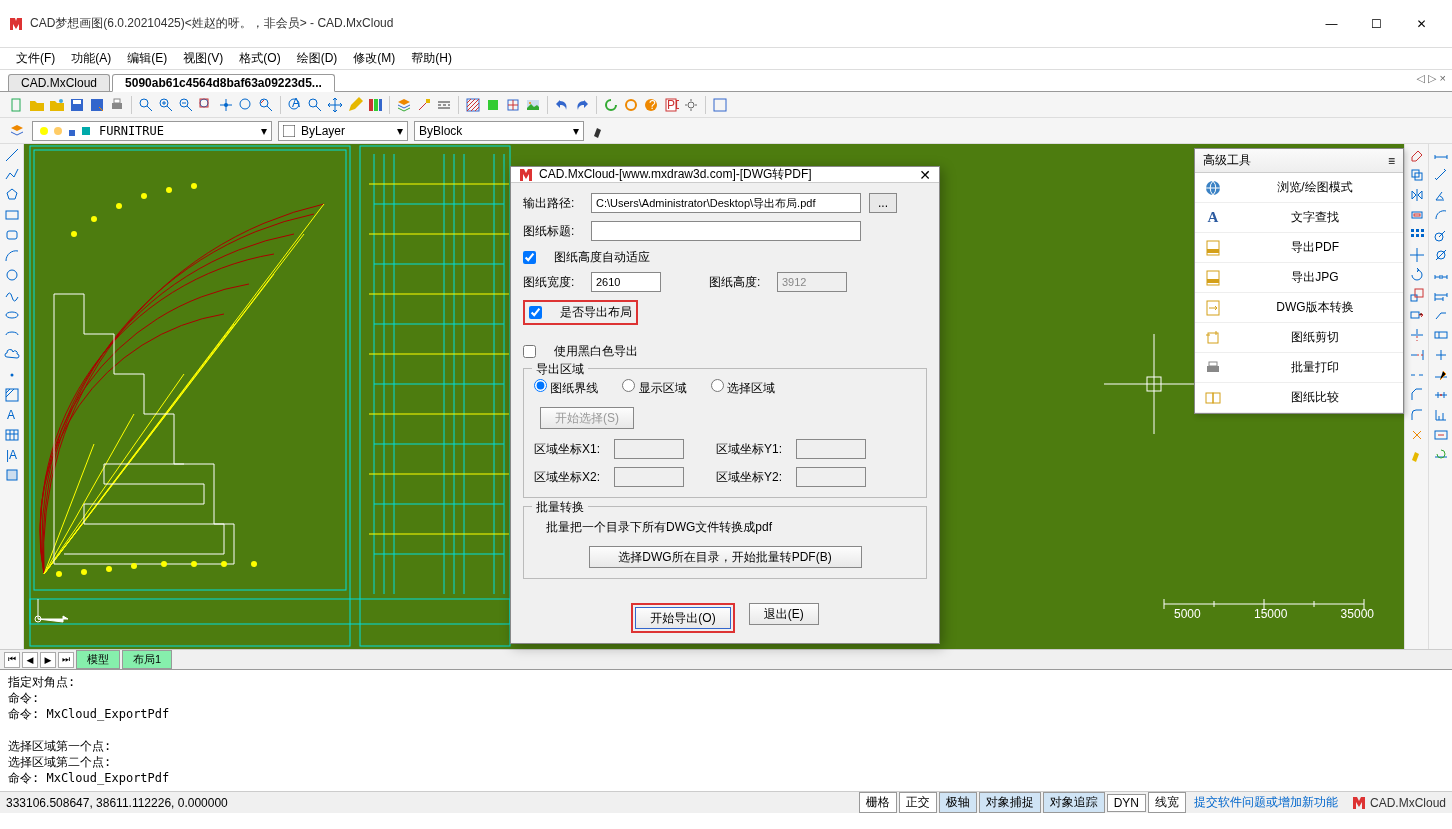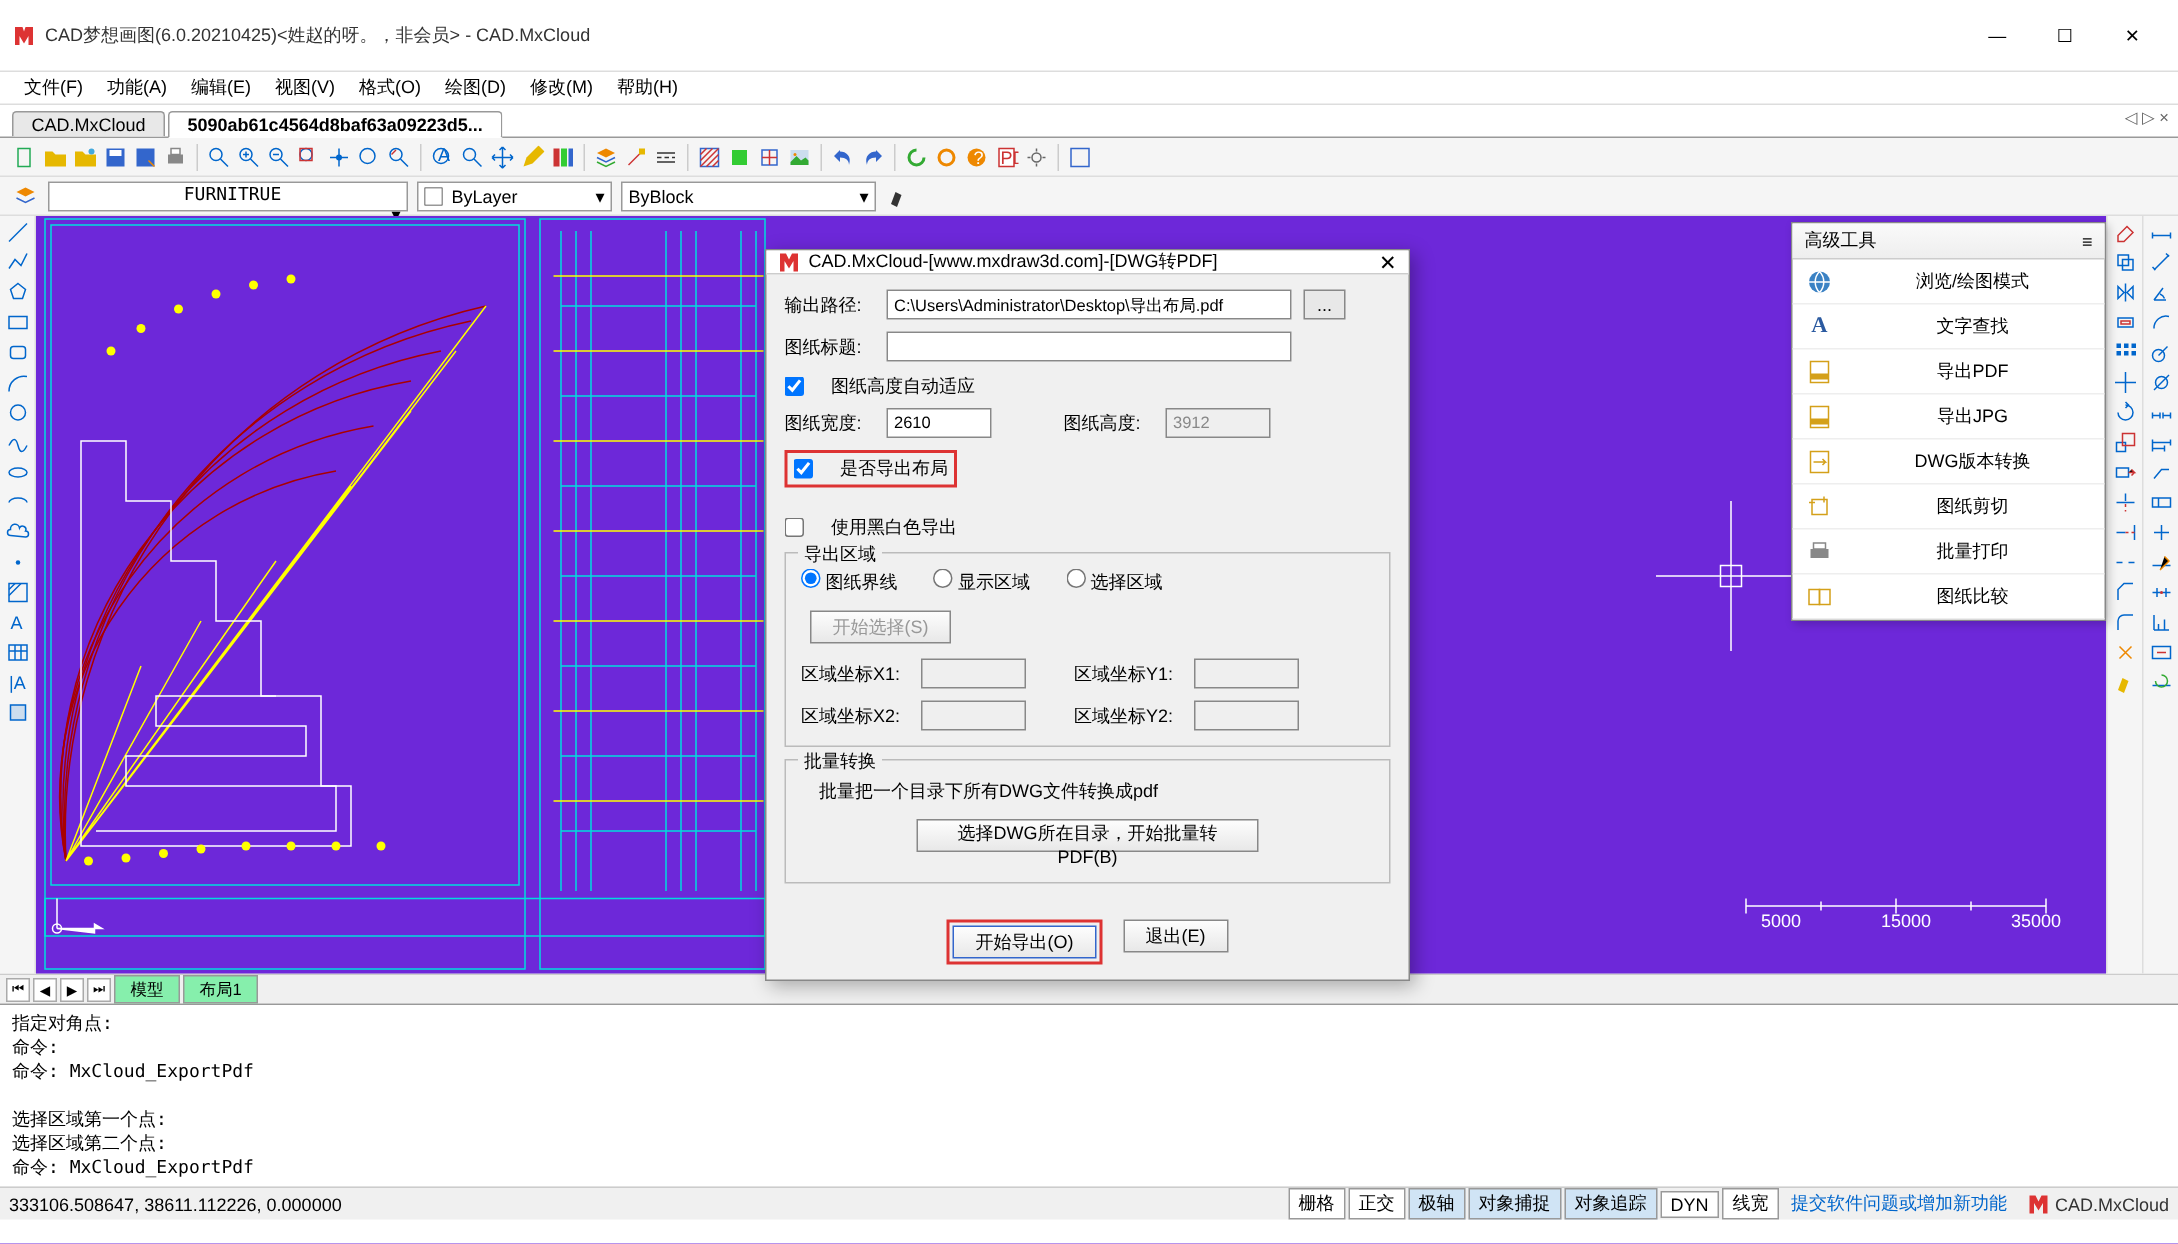--- a/index.html
+++ b/index.html
@@ -28,21 +28,21 @@
 .tsep { width: 1px; height: 18px; background: #ccc; margin: 0 3px; }
 
 .layer-row { height: 26px; background: #f5f5f5; display: flex; align-items: center; padding: 0 8px; border-bottom: 1px solid #ddd; gap: 6px; }
 .layer-row select, .layer-row .combo { height: 20px; border: 1px solid #999; background: #fff; padding: 0 4px; font-size: 11px; }
 .combo { display: flex; align-items: center; }
 
 
 .main { display: flex; height: 505px; background: #f0f0f0; }
 .vtoolbar { width: 24px; background: #f5f5f5; border-right: 1px solid #ddd; display: flex; flex-direction: column; align-items: center; padding-top: 2px; gap: 2px; }
 .vtoolbar.right { border-right: none; border-left: 1px solid #ddd; }
-.canvas { flex: 1; background: #6d28d9; position: relative; overflow: hidden; }
+.canvas { flex: 1; background: #4d7c0f; position: relative; overflow: hidden; }
 
 
 .cadlines { position: absolute; inset: 0; }
 .scalebar { position: absolute; right: 30px; bottom: 28px; color: #fff; font-size: 10px; }
 .scalebar .ticks { display: flex; justify-content: space-between; width: 200px; }
 
 
 .adv-panel { position: absolute; right: 48px; top: 148px; width: 210px; background: #fff; border: 1px solid #888; box-shadow: 2px 2px 6px rgba(0,0,0,0.2); }
 .adv-panel .hdr { height: 24px; background: linear-gradient(#fafafa,#eee); border-bottom: 1px solid #ccc; display: flex; align-items: center; padding: 0 8px; justify-content: space-between; }
 .adv-panel .row { height: 30px; display: flex; align-items: center; padding: 0 8px; border-bottom: 1px solid #eee; cursor: pointer; }
@@ -315,21 +315,21 @@
     </div>
 </div>
 
 <div class="layer-row">
   <div class="tbtn">
       <svg class="ico-svg" viewBox="0 0 16 16">
         <path d="M2 5l6-3 6 3-6 3z" fill="#e80"></path>
         <path d="M2 9l6 3 6-3" fill="none" stroke="#36c"></path>
       </svg>
     </div>
-  <div class="combo" style="width:240px;flex-direction:column;">
+  <div class="combo" style="width:240px;">
     <svg width="14" height="14">
         <circle cx="7" cy="7" r="4" fill="#ff0"></circle>
       </svg>
     <svg width="14" height="14">
         <circle cx="7" cy="7" r="4" fill="#fc6"></circle>
       </svg>
     <svg width="14" height="14">
         <rect x="4" y="6" width="6" height="6" fill="#36c"></rect>
       </svg>
     <svg width="14" height="14">
@@ -833,21 +833,21 @@
         <input type="text" style="width: 70px;" disabled="">
         <label style="width:72px;margin-left:24px;">区域坐标Y2:</label>
         <input type="text" style="width: 70px;" disabled="">
       </div>
     </div>
 
     <div class="group">
       <div class="group-title">批量转换</div>
       <div style="margin:2px 0 10px 12px;">批量把一个目录下所有DWG文件转换成pdf</div>
       <div style="text-align:center;">
-        <button style="width:228px;">选择DWG所在目录，开始批量转PDF(B)</button>
+        <button style="width:273px;">选择DWG所在目录，开始批量转PDF(B)</button>
       </div>
     </div>
   </div>
   <div class="btnrow">
     <span class="hlbtn">
       <button style="border-color:#36c;">开始导出(O)</button>
     </span>
     <button>退出(E)</button>
   </div>
 </div>

